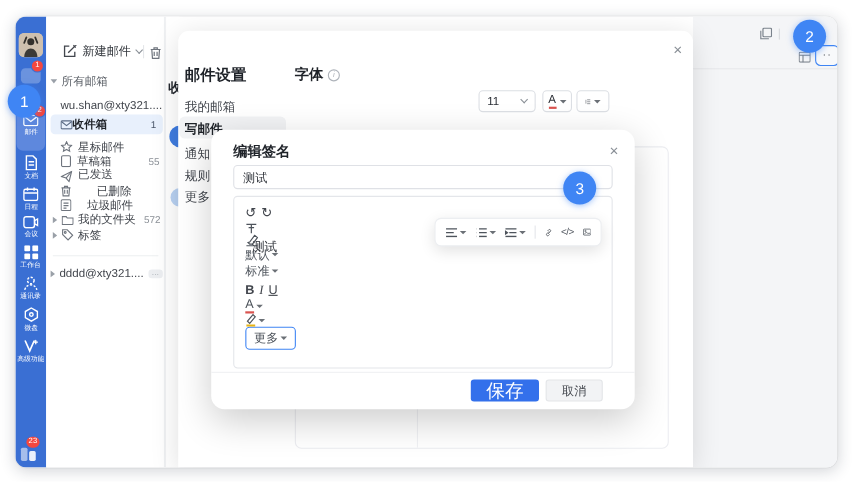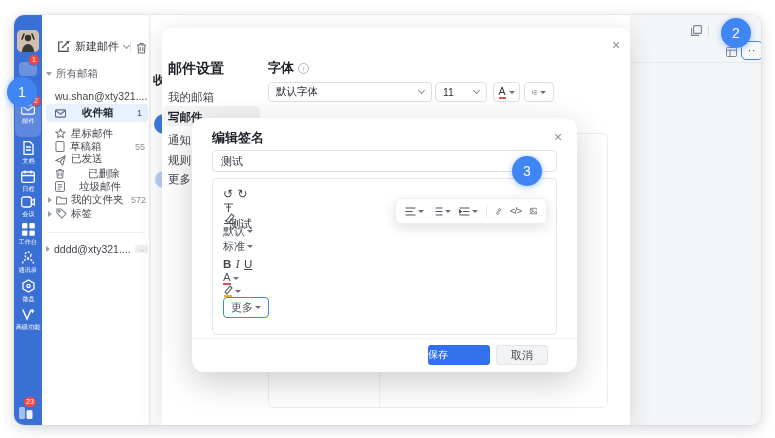--- a/index.html
+++ b/index.html
@@ -166,21 +166,21 @@
     </div>
 
     <div class="frow" style="left:4px;top:52px;gap:4px;">
       <span class="tw-d"></span>
       <span style="color:#5a5f66;">所有邮箱</span>
     </div>
     <div class="frow" style="left:13px;top:74px;">
       <span>wu.shan@xty321....</span>
     </div>
 
-    <div class="abs" style="left:4px;top:89px;width:102px;height:18px;background:#e8f0fc;border-radius:4px;display:flex;align-items:center;padding-left:9px;gap:16px;">
+    <div class="abs" style="left:4px;top:89px;width:102px;height:18px;background:#e8f0fc;border-radius:4px;display:flex;align-items:center;padding-left:9px;gap:0;">
       <svg width="11" height="9" viewBox="0 0 16 12" fill="none" stroke="#5b6b85" stroke-width="1.6">
         <rect x="0.7" y="0.7" width="14.6" height="10.6" rx="1.6"></rect>
           <path d="M1.5 2l6.5 5 6.5-5"></path>
       </svg>
       <span style="font-size:10.5px;font-weight:bold;color:#1f2329;">收件箱</span>
     </div>
     <span class="fcount" style="left:95px;top:93px;color:#4a5668;">1</span>
 
     <div class="frow" style="left:13px;top:112px;gap:5px;">
       <svg width="11" height="11" viewBox="0 0 12 12" fill="none" stroke="#6f757e" stroke-width="1.1">
@@ -276,24 +276,20 @@
     <div class="navitem" style="top:62px;"><span>我的邮箱</span></div>
     <div class="abs" style="left:1px;top:78px;width:97px;height:20px;background:#f2f3f5;border-radius:5px;"></div>
     <div class="navitem" style="top:82px;font-weight:bold;color:#1f2329;"><span>写邮件</span></div>
     <div class="navitem" style="top:105px;"><span>通知</span></div>
     <div class="navitem" style="top:125px;"><span>规则</span></div>
     <div class="navitem" style="top:144px;"><span>更多</span></div>
 
     <div class="abs" style="left:106px;top:31px;display:flex;align-items:center;gap:4px;">
       <span style="font-size:13px;font-weight:bold;color:#1f2329;">字体</span>
       <span style="width:11px;height:11px;border:1px solid #aeb3ba;border-radius:50%;font-size:7px;color:#aeb3ba;display:flex;align-items:center;justify-content:center;font-style:italic;">i</span>
-    </div>
-    <div class="sel" style="left:106px;top:54px;width:164px;justify-content:space-between;">
-      <span>默认字体</span>
-      <span class="chev"></span>
     </div>
     <div class="sel" style="left:273px;top:54px;width:52px;justify-content:space-between;">
       <span>11</span>
       <span class="chev"></span>
     </div>
     <div class="sel" style="left:331px;top:54px;width:27px;justify-content:center;gap:3px;">
       <span style="border-bottom:2px solid #d9534f;line-height:11px;">A</span>
       <span class="caret"></span>
     </div>
     <div class="sel" style="left:362px;top:54px;width:30px;justify-content:center;gap:3px;">
@@ -353,21 +349,21 @@
         <span class="sep"></span>
         <span class="tbtn hl-border" style="border-radius:4px;padding:2px 7px;">
           <span>更多</span>
           <span class="caret"></span>
         </span>
       </div>
       <div class="abs" style="left:16px;top:38px;font-size:11.5px;color:#2b2f36;">测试</div>
     </div>
 
     <div class="abs" style="left:0;top:220px;width:100%;height:1px;background:#f0f1f3;"></div>
-    <div class="abs" style="left:236px;top:227px;width:62px;height:20px;background:#3370eb;border-radius:3px;color:#fff;font-size:10px;display:flex;align-items:center;">
+    <div class="abs" style="left:236px;top:227px;width:62px;height:20px;background:#3370eb;border-radius:3px;color:#fff;font-size:17px;display:flex;align-items:center;justify-content:center;">
         <span>保存</span>
       </div>
     <div class="abs" style="left:304px;top:227px;width:52px;height:20px;background:#f2f3f5;border:1px solid #e3e5e8;border-radius:3px;color:#42464d;font-size:11px;display:flex;align-items:center;justify-content:center;">
         <span>取消</span>
       </div>
   </div>
 
   <div class="popover">
     <span class="tbtn">
       <svg width="11" height="9" viewBox="0 0 11 9" stroke="#4e545c" stroke-width="1.2">

